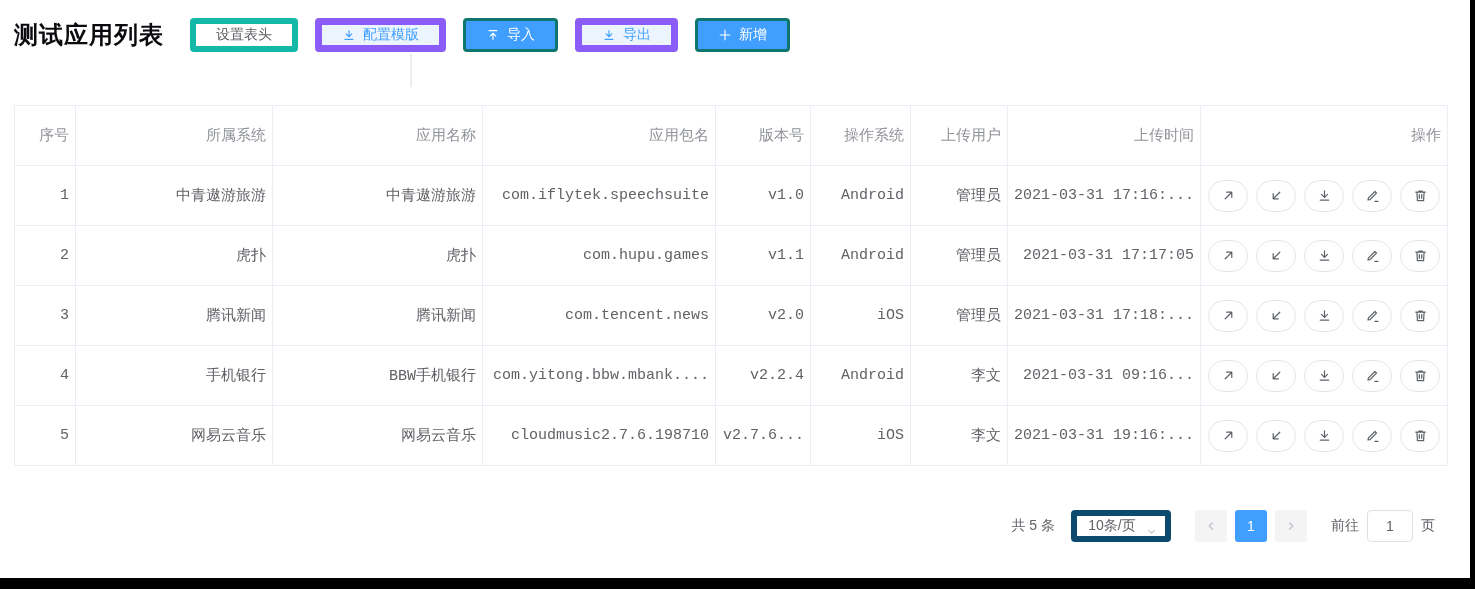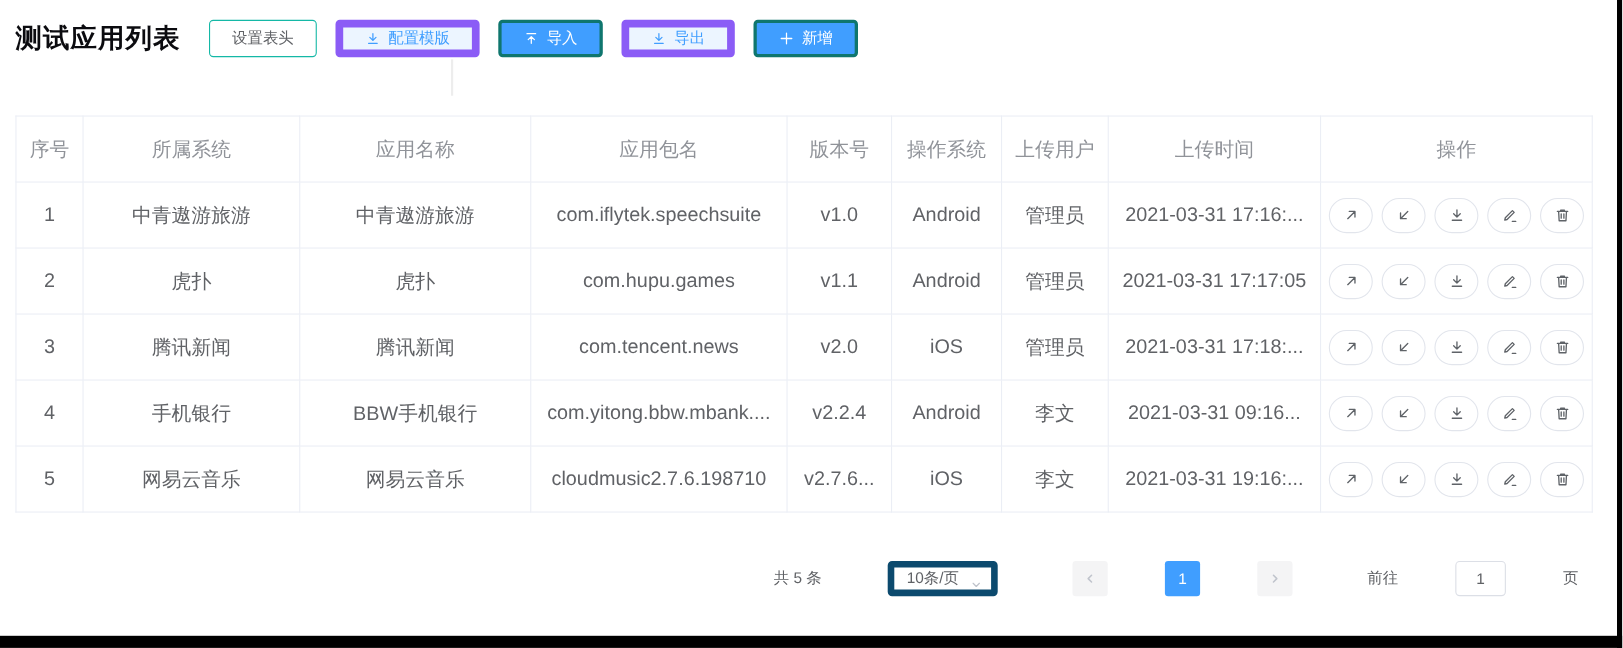--- a/index.html
+++ b/index.html
@@ -35,21 +35,21 @@
     align-items: center;
     justify-content: center;
     gap: 7px;
     height: 34px;
     padding: 0 20px;
     margin-left: 17px;
     border-radius: 4px;
     font-size: 14px;
     cursor: pointer;
     background: #fff;
-    border: 1px solid #14b8a6;
+    border: 6px solid #14b8a6;
     color: #606266;
     font-family: inherit;
   }
   .btn.plain   { background: #ecf5ff; border: 7px solid #8b5cf6; color: #409eff; }
   .btn.primary { background: #409eff; border: 3px solid #0f766e; color: #fff; }
   .ic14 { width: 14px; height: 14px; stroke: currentColor; fill: none; stroke-width: 1.3; stroke-linecap: round; stroke-linejoin: round; }
   .upload-divider {
     position: absolute;
     left: 410px; top: 54px;
     width: 2px; height: 33px;
@@ -58,26 +58,27 @@
 
   
   .app-table {
     margin: 53px 0 0 14px;
     width: 1433px;
     border-collapse: collapse;
     table-layout: fixed;
   }
   .app-table th, .app-table td {
     border: 1px solid #ebeef5;
-    text-align: center;
+    text-align: right;
     height: 60px;
-    font-size: 18px;
+    font-size: 15px;
     white-space: nowrap;
     overflow: hidden;
     padding: 0 6px;
+    font-family: Liberation Mono, monospace;
   }
   .app-table th { color: #909399; font-weight: 400; background: #fff; }
   .app-table td { color: #606266; background: #fff; }
 
   .actions { display: flex; align-items: center; justify-content: center; gap: 8px; }
   .act {
     width: 40px; height: 32px;
     border-radius: 16px;
     border: 1px solid #e2e5ec;
     background: #fff;
@@ -91,21 +92,20 @@
   .ic15 { width: 15px; height: 15px; stroke: currentColor; fill: none; stroke-width: 1.3; stroke-linecap: round; stroke-linejoin: round; }
 
   
   .pagination {
     display: flex;
     align-items: center;
     justify-content: flex-end;
     margin: 44px 40px 0 0;
     font-size: 14px;
     color: #606266;
-    gap: 44px;
   }
   .pg-total { margin-right: 16px; }
   .pg-select {
     position: relative;
     width: 100px; height: 32px;
     border: 6px solid #0c4a6e;
     border-radius: 4px;
     display: inline-flex;
     align-items: center;
     justify-content: center;

